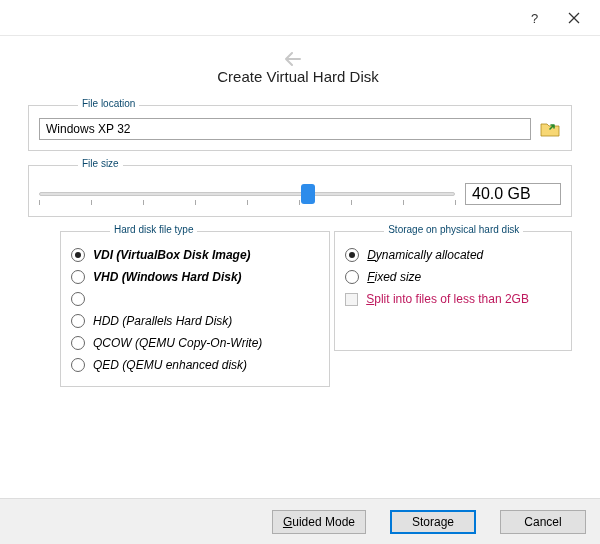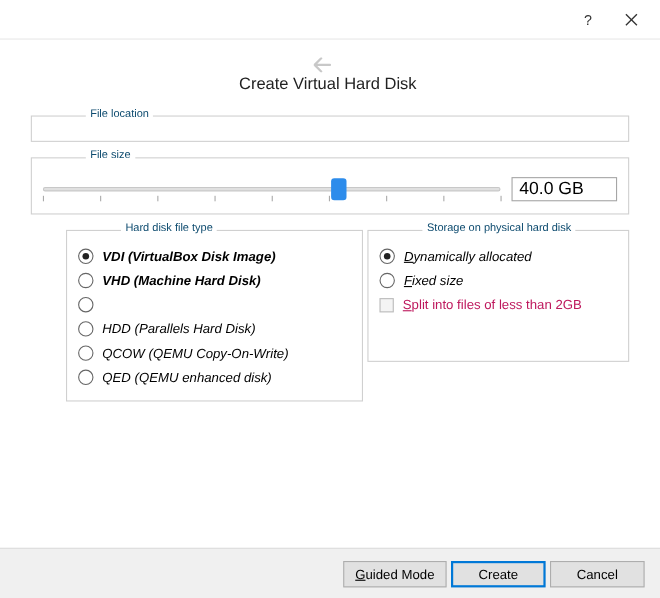--- a/index.html
+++ b/index.html
@@ -168,21 +168,21 @@
   .footer {
     position:absolute;
     bottom:0; left:0; right:0;
     height:46px;
     background:#f0f0f0;
     border-top:1px solid #ddd;
     display:flex;
     justify-content:flex-end;
     align-items:center;
     padding: 0 14px;
-    gap:4px;
+    gap:24px;
   }
   .btn {
     min-width:86px;
     height:24px;
     border:1px solid #adadad;
     background:#e1e1e1;
     font-size:12px;
     display:flex;align-items:center;justify-content:center;
     padding:0 10px;
   }
@@ -215,20 +215,29 @@
         <path d="M7 1 L1 7 L7 13 M1 7 H15" stroke="#c8c8c8" stroke-width="2" fill="none" stroke-linecap="round" stroke-linejoin="round"></path>
       </svg>
   </div>
   <h1>Create Virtual Hard Disk</h1>
 </div>
 
 <div class="content">
 
   <div class="group">
     <div class="legend">File location</div>
+    <div class="row-input">
+      <input type="text" class="textfield" value="Windows XP 32" style="">
+      <div class="browse-icon">
+        <svg width="20" height="18" viewBox="0 0 20 18">
+          <path d="M1 4 h6 l2 2 h10 v10 h-18 z" fill="#f7d774" stroke="#b08a1e" stroke-width="0.8"></path>
+          <path d="M10 9 l4 -4 M14 5 h-3 M14 5 v3" stroke="#2a8a2a" stroke-width="1.6" fill="none" stroke-linecap="round"></path>
+        </svg>
+      </div>
+    </div>
   </div>
 
   <div class="group">
     <div class="legend">File size</div>
     <div class="slider-wrap">
       <div class="slider-row">
         <div class="slider-track">
           <div class="slider-rail"></div>
           <div class="slider-ticks">
             <span style="left:0%"></span>
@@ -251,21 +260,21 @@
   <div class="two-col">
     <div class="group left">
       <div class="legend">Hard disk file type</div>
       <div id="type-options">
           <div class="radio bold selected">
             <span class="circ"></span>
             <span>VDI (VirtualBox Disk Image)</span>
           </div>
           <div class="radio bold">
             <span class="circ"></span>
-            <span>VHD (Machine Hard Disk)</span>
+            <span>VHD (Windows Hard Disk)</span>
           </div>
           <div class="radio bold">
             <span class="circ"></span>
           </div>
           <div class="radio">
             <span class="circ"></span>
             <span>HDD (Parallels Hard Disk)</span>
           </div>
           <div class="radio">
             <span class="circ"></span>
@@ -295,15 +304,15 @@
       </div>
     </div>
   </div>
 
 </div>
 
 <div class="footer">
   <div class="btn">
       <span><span class="accel">G</span><span id="guided-rest">uided Mode</span></span>
     </div>
-  <div class="btn primary">Create</div>
+  <div class="btn primary">Storage</div>
   <div class="btn">Cancel</div>
 </div>
 
 </body></html>

